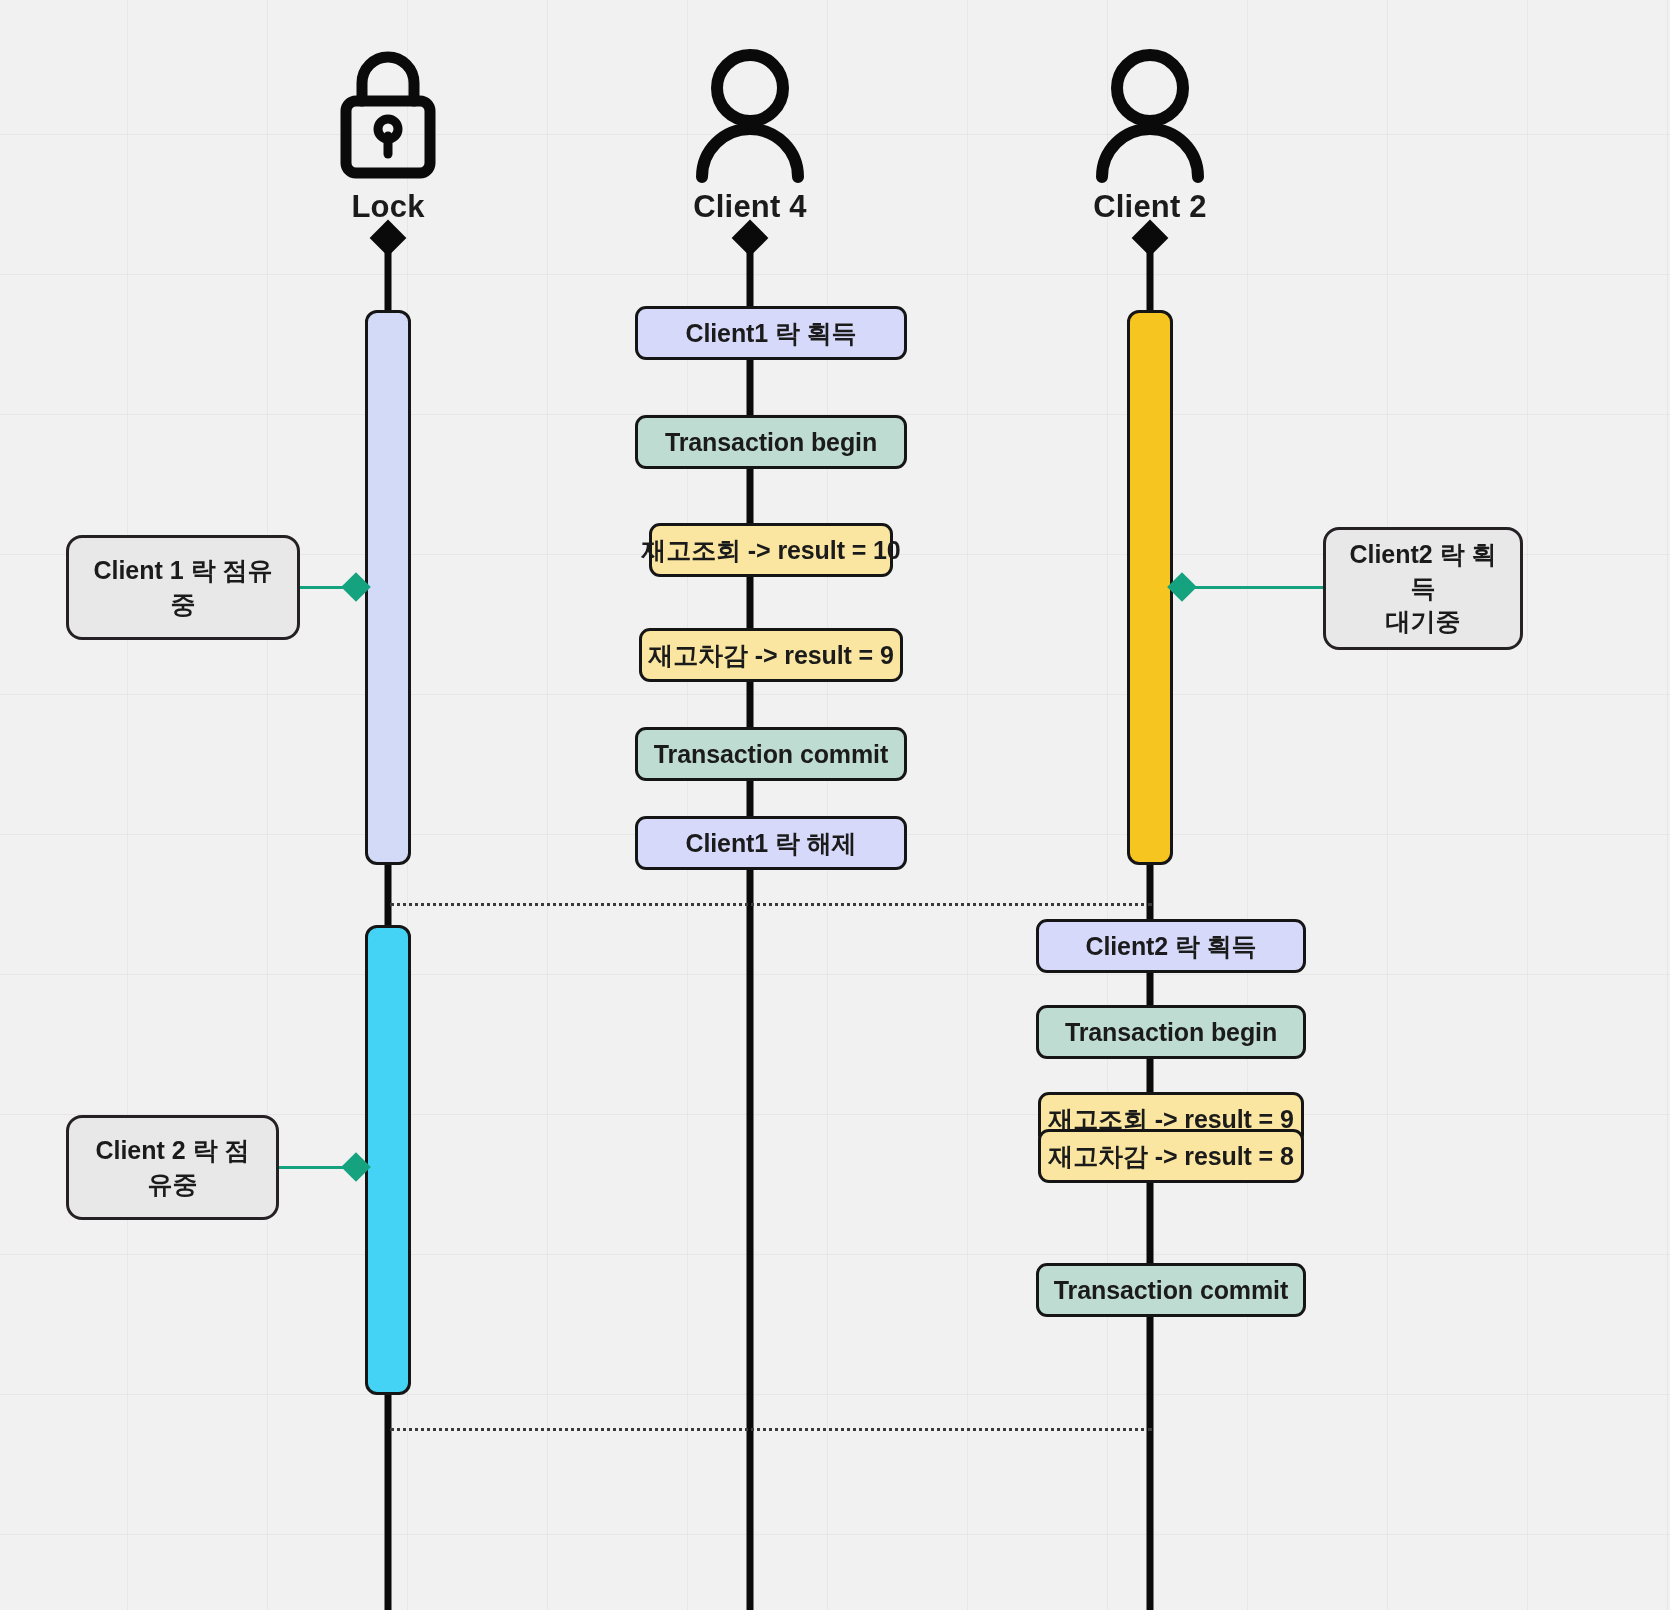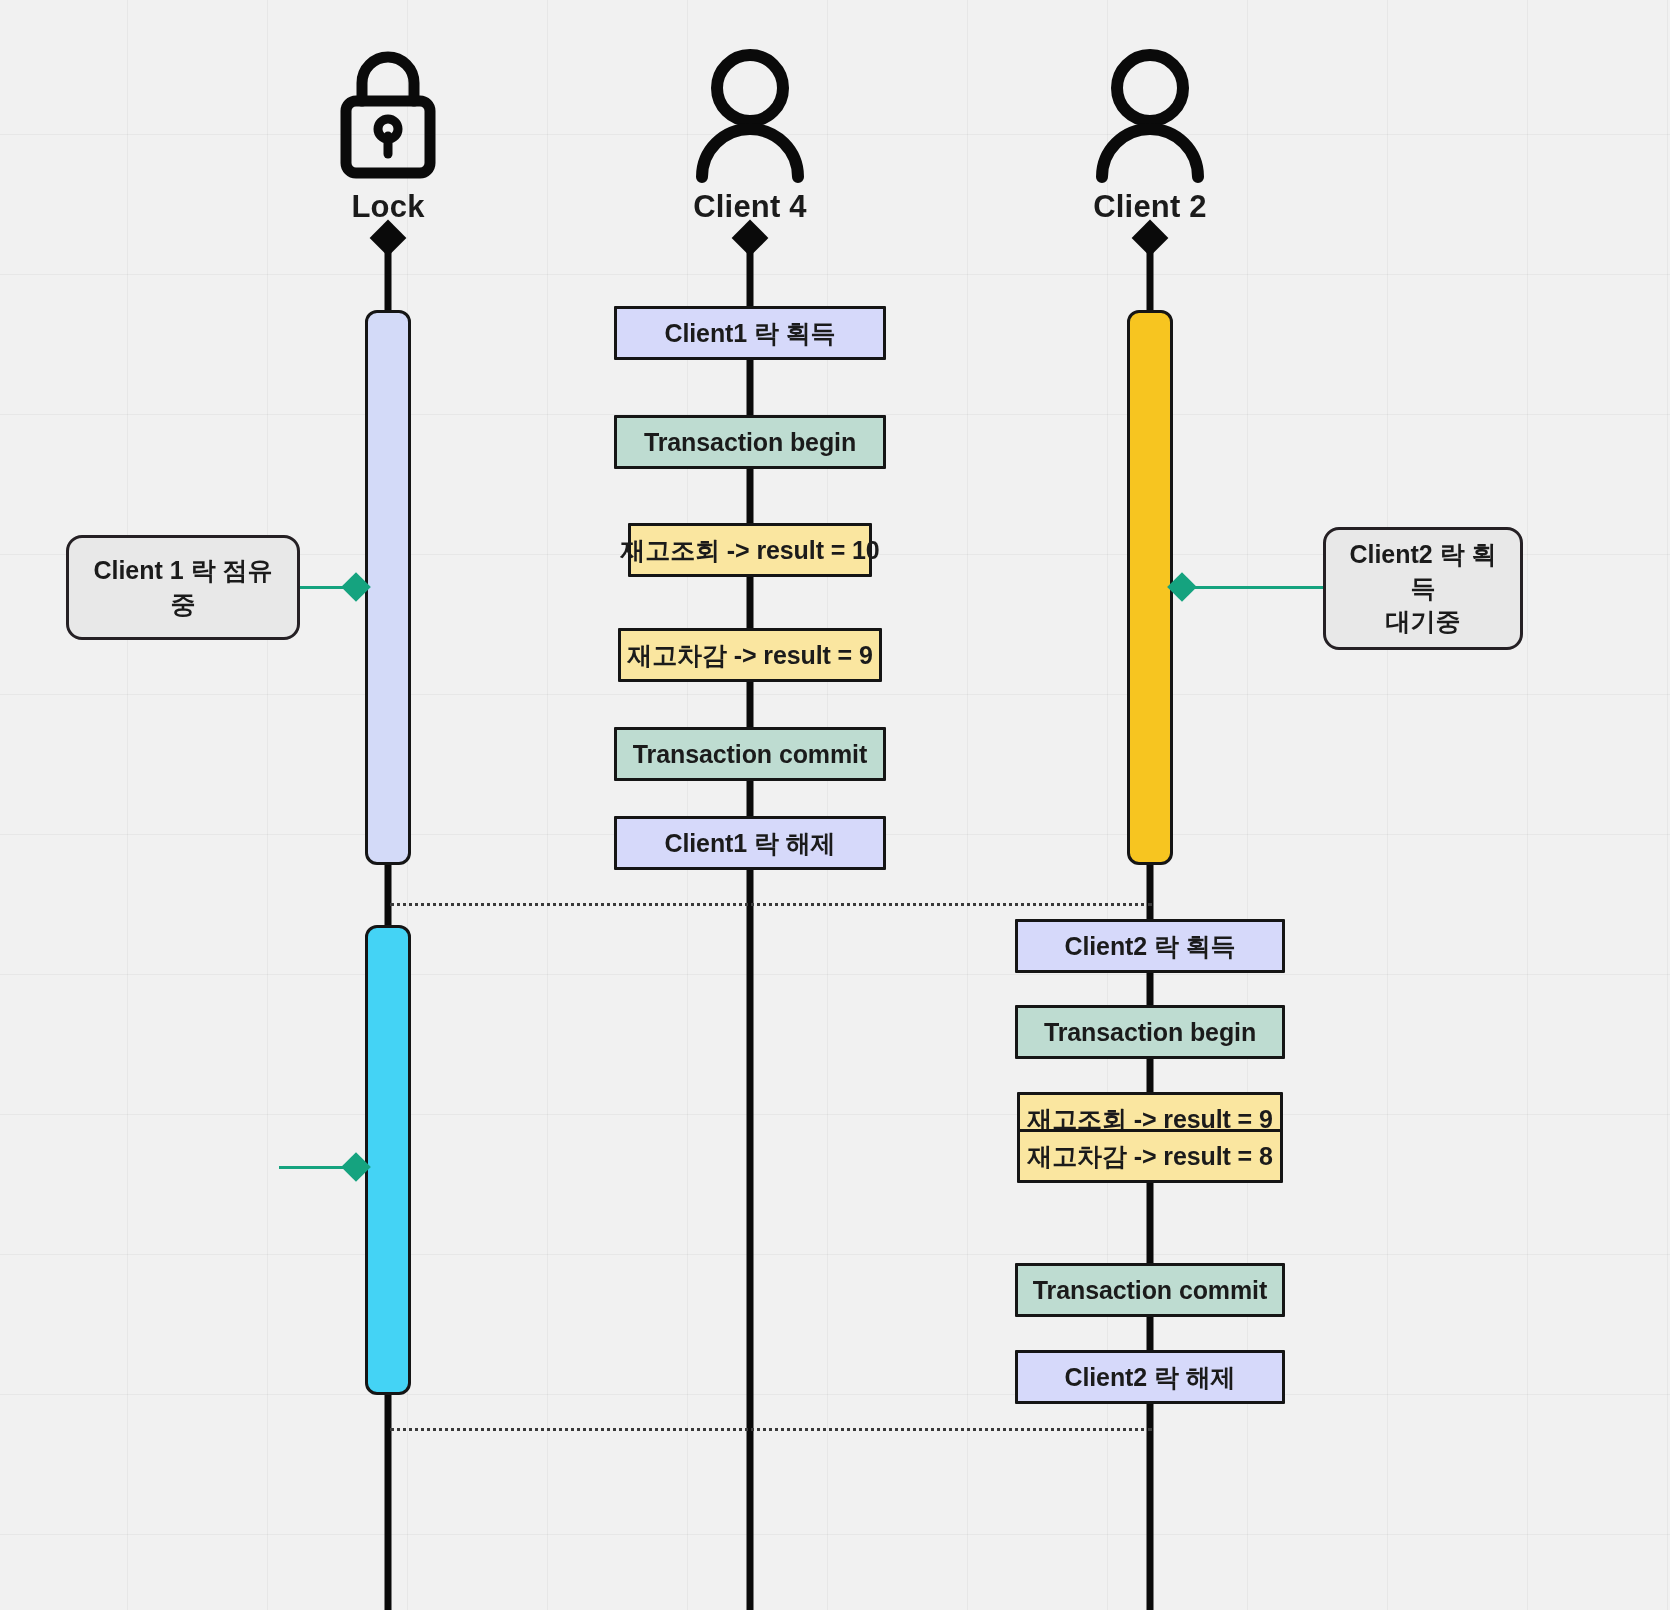--- a/index.html
+++ b/index.html
@@ -68,32 +68,33 @@
     border: 3px solid #151515;
     border-radius: 12px;
     box-sizing: border-box;
   }
 
   
   .msgbox {
     position: absolute;
     transform: translateX(-50%);
     border: 3px solid #151515;
-    border-radius: 1px;
+    border-radius: 11px;
     box-sizing: border-box;
     display: flex;
     align-items: center;
     justify-content: center;
     font-size: 25px;
     font-weight: bold;
     color: #1b1b1b;
     white-space: nowrap;
     padding: 0 18px;
     height: 54px;
     letter-spacing: -0.1px;
+    margin-left: 21px;
   }
 
   
   .note {
     position: absolute;
     border: 3px solid #252024;
     border-radius: 16px;
     background: #e8e8e8;
     box-sizing: border-box;
     display: flex;
@@ -185,31 +186,33 @@
   <div class="msgbox" style="left:750px; top:523px; width:244px; background:#FAE6A0;">재고조회 -&gt; result = 10</div>
   <div class="msgbox" style="left:750px; top:628px; width:264px; background:#FAE6A0;">재고차감 -&gt; result = 9</div>
   <div class="msgbox" style="left:750px; top:727px; width:272px; background:#BEDCD1;">Transaction commit</div>
   <div class="msgbox" style="left:750px; top:816px; width:272px; background:#D6D9FA;">Client1 락 해제</div>
 
   <div class="msgbox" style="left:1150px; top:919px; width:270px; background:#D6D9FA;">Client2 락 획득</div>
   <div class="msgbox" style="left:1150px; top:1005px; width:270px; background:#BEDCD1;">Transaction begin</div>
   <div class="msgbox" style="left:1150px; top:1092px; width:266px; background:#FAE6A0;">재고조회 -&gt; result = 9</div>
   <div class="msgbox" style="left:1150px; top:1129px; width:266px; background:#FAE6A0;">재고차감 -&gt; result = 8</div>
   <div class="msgbox" style="left:1150px; top:1263px; width:270px; background:#BEDCD1;">Transaction commit</div>
-  <div class="msgbox" style="left:1150px; top:1350px; width:270px; background:#D6D9FA;">Client2 락 해제</div>
 
   <div class="note-connector" style="left:279px; top:586px; width:80px;"></div>
   <div class="note-diamond" style="left:356px; top:587px;"></div>
   <div class="note" style="left:66px; top:535px; width:234px; height:105px;">
     <span class="note-line">Client 1 락 점유중</span>
   </div>
 
   <div class="note-connector" style="left:1186px; top:586px; width:137px;"></div>
   <div class="note-diamond" style="left:1182px; top:587px;"></div>
   <div class="note" style="left:1323px; top:527px; width:200px; height:123px; flex-direction:column;">
     <span class="note-line">Client2 락 획득</span>
     <span class="note-line">대기중</span>
   </div>
 
   <div class="note-connector" style="left:279px; top:1166px; width:80px;"></div>
   <div class="note-diamond" style="left:356px; top:1167px;"></div>
+  <div class="note" style="left:66px; top:1115px; width:213px; height:105px;">
+    <span class="note-line">Client 2 락 점유중</span>
+  </div>
 
 </div>
 
 </body></html>

